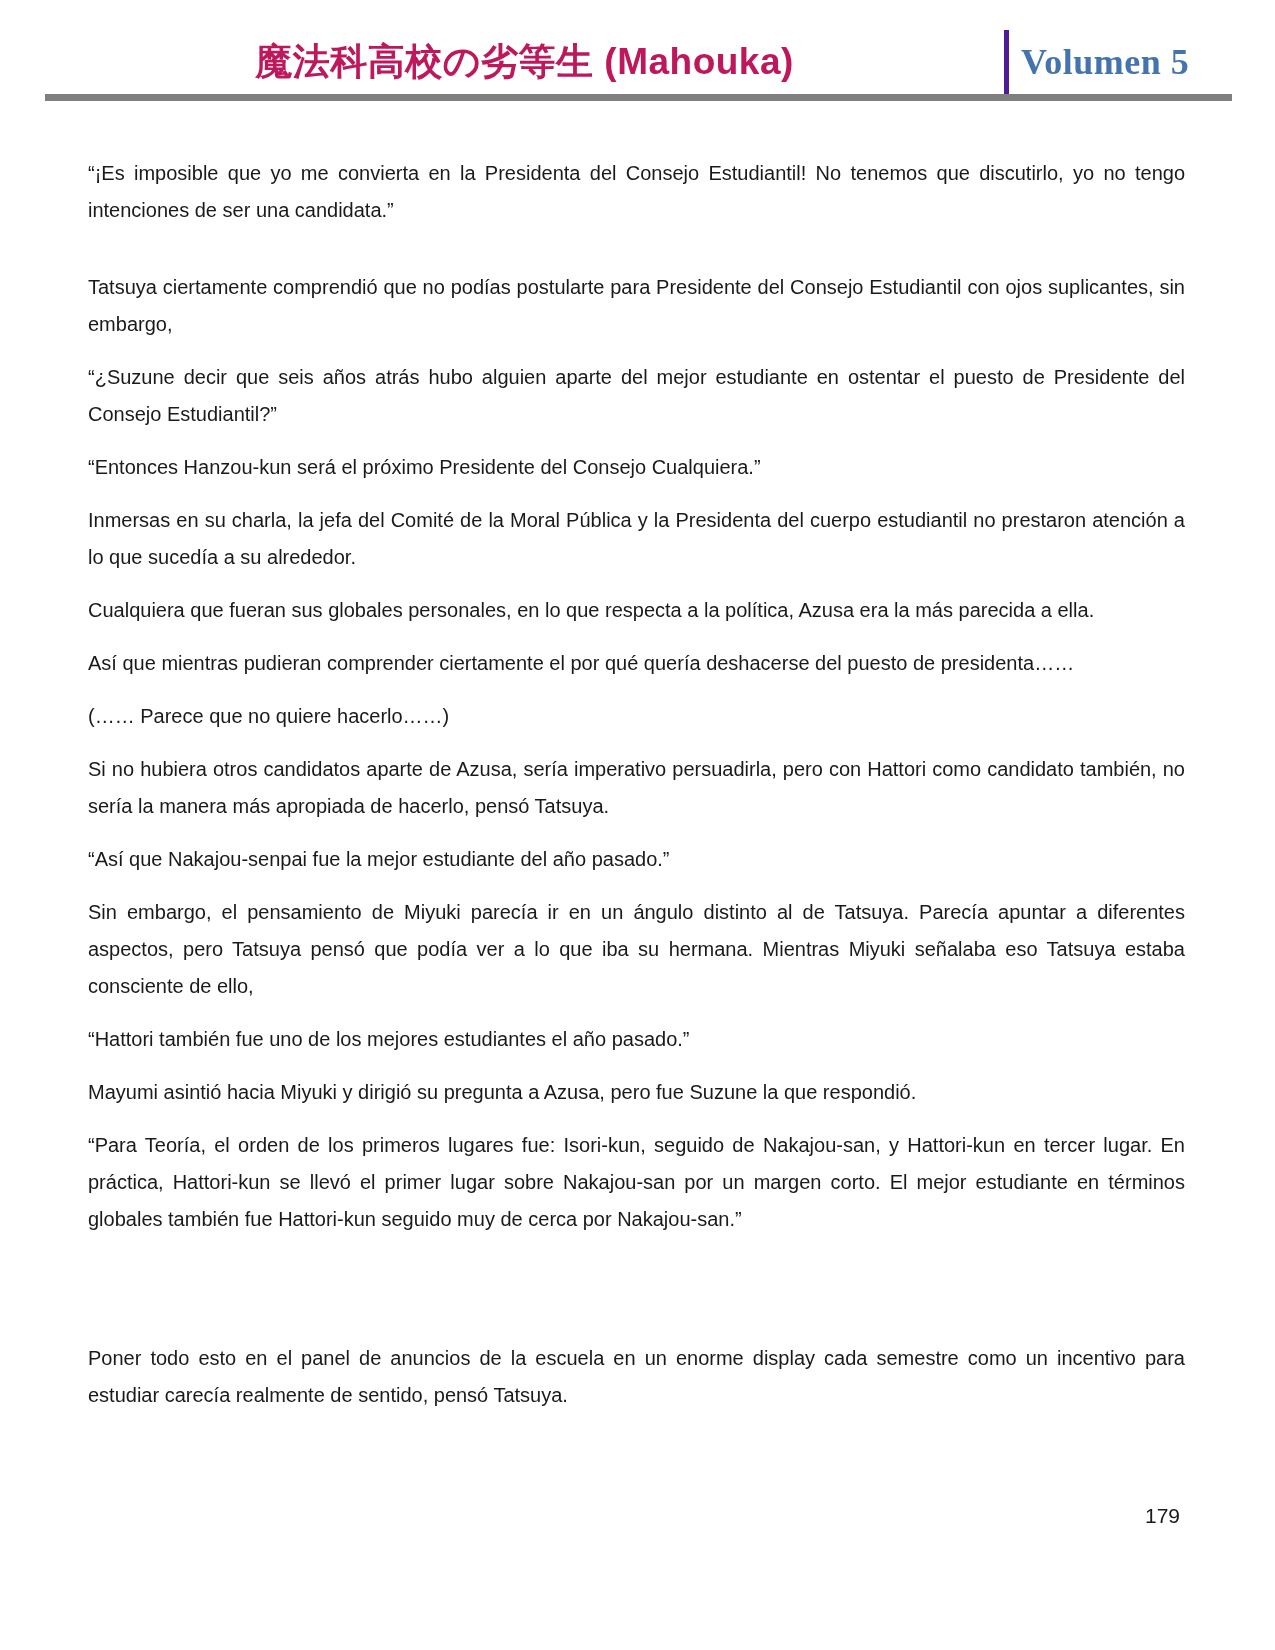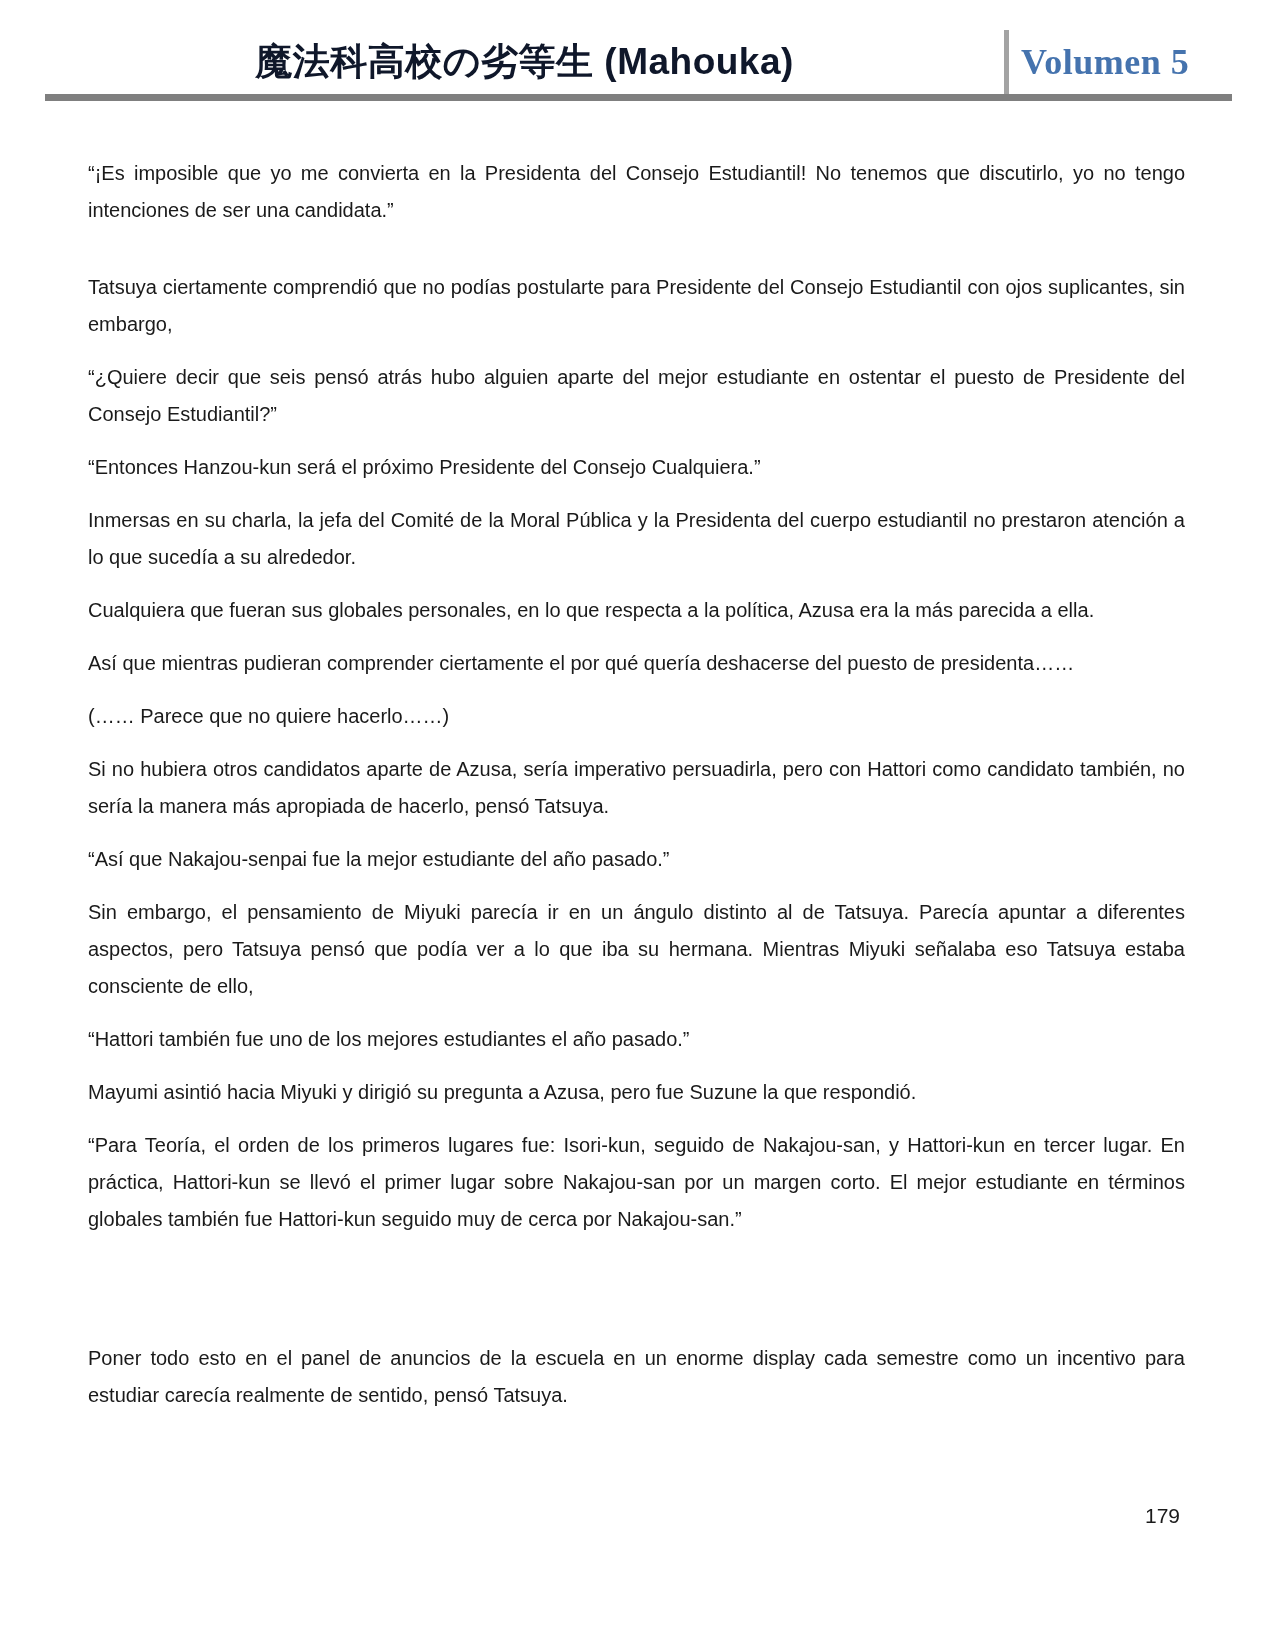--- a/index.html
+++ b/index.html
@@ -21,29 +21,29 @@
   .header-title-cell{
     width:959px;
     display:flex;
     align-items:center;
     justify-content:center;
   }
   .page-title{
     margin:8px;
     font-size:37px;
     font-weight:bold;
-    color:#0f172a;
+    color:#be185d;
     white-space:nowrap;
     letter-spacing:0.5px;
   }
   .title-jp{font-family:"DejaVu Serif","Liberation Serif",serif;font-weight:bold;}
   .title-latin{font-family:"Liberation Sans",sans-serif;font-weight:bold;}
   .header-volume-cell{
     flex:1;
-    border-left:5px solid #a3a3a3;
+    border-left:5px solid #4c1d95;
     display:flex;
     align-items:center;
     padding-left:12px;
   }
   .volume-label{
     font-family:"Liberation Serif","DejaVu Serif",serif;
     font-weight:bold;
     font-size:36px;
     letter-spacing:0.5px;
   }
@@ -85,21 +85,21 @@
         <span class="volume-label" style="color: rgb(69, 115, 174);">Volumen 5</span>
       </div>
     </div>
     <div class="header-rule" style="background: rgb(127, 127, 127);"></div>
   </header>
 
   <main class="body-text">
     <p>“¡Es imposible que yo me convierta en la Presidenta del Consejo Estudiantil! No tenemos que discutirlo, yo no tengo intenciones de ser una candidata.”</p>
     <div class="gap-small"></div>
     <p>Tatsuya ciertamente comprendió que no podías postularte para Presidente del Consejo Estudiantil con ojos suplicantes, sin embargo,</p>
-    <p>“¿Quiere decir que seis pensó atrás hubo alguien aparte del mejor estudiante en ostentar el puesto de Presidente del Consejo Estudiantil?”</p>
+    <p>“¿Suzune decir que seis años atrás hubo alguien aparte del mejor estudiante en ostentar el puesto de Presidente del Consejo Estudiantil?”</p>
     <p>“Entonces Hanzou-kun será el próximo Presidente del Consejo Cualquiera.”</p>
     <p>Inmersas en su charla, la jefa del Comité de la Moral Pública y la Presidenta del cuerpo estudiantil no prestaron atención a lo que sucedía a su alrededor.</p>
     <p>Cualquiera que fueran sus globales personales, en lo que respecta a la política, Azusa era la más parecida a ella.</p>
     <p>Así que mientras pudieran comprender ciertamente el por qué quería deshacerse del puesto de presidenta……</p>
     <p>(…… Parece que no quiere hacerlo……)</p>
     <p>Si no hubiera otros candidatos aparte de Azusa, sería imperativo persuadirla, pero con Hattori como candidato también, no sería la manera más apropiada de hacerlo, pensó Tatsuya.</p>
     <p>“Así que Nakajou-senpai fue la mejor estudiante del año pasado.”</p>
     <p>Sin embargo, el pensamiento de Miyuki parecía ir en un ángulo distinto al de Tatsuya. Parecía apuntar a diferentes aspectos, pero Tatsuya pensó que podía ver a lo que iba su hermana. Mientras Miyuki señalaba eso Tatsuya estaba consciente de ello,</p>
     <p>“Hattori también fue uno de los mejores estudiantes el año pasado.”</p>
     <p>Mayumi asintió hacia Miyuki y dirigió su pregunta a Azusa, pero fue Suzune la que respondió.</p>

